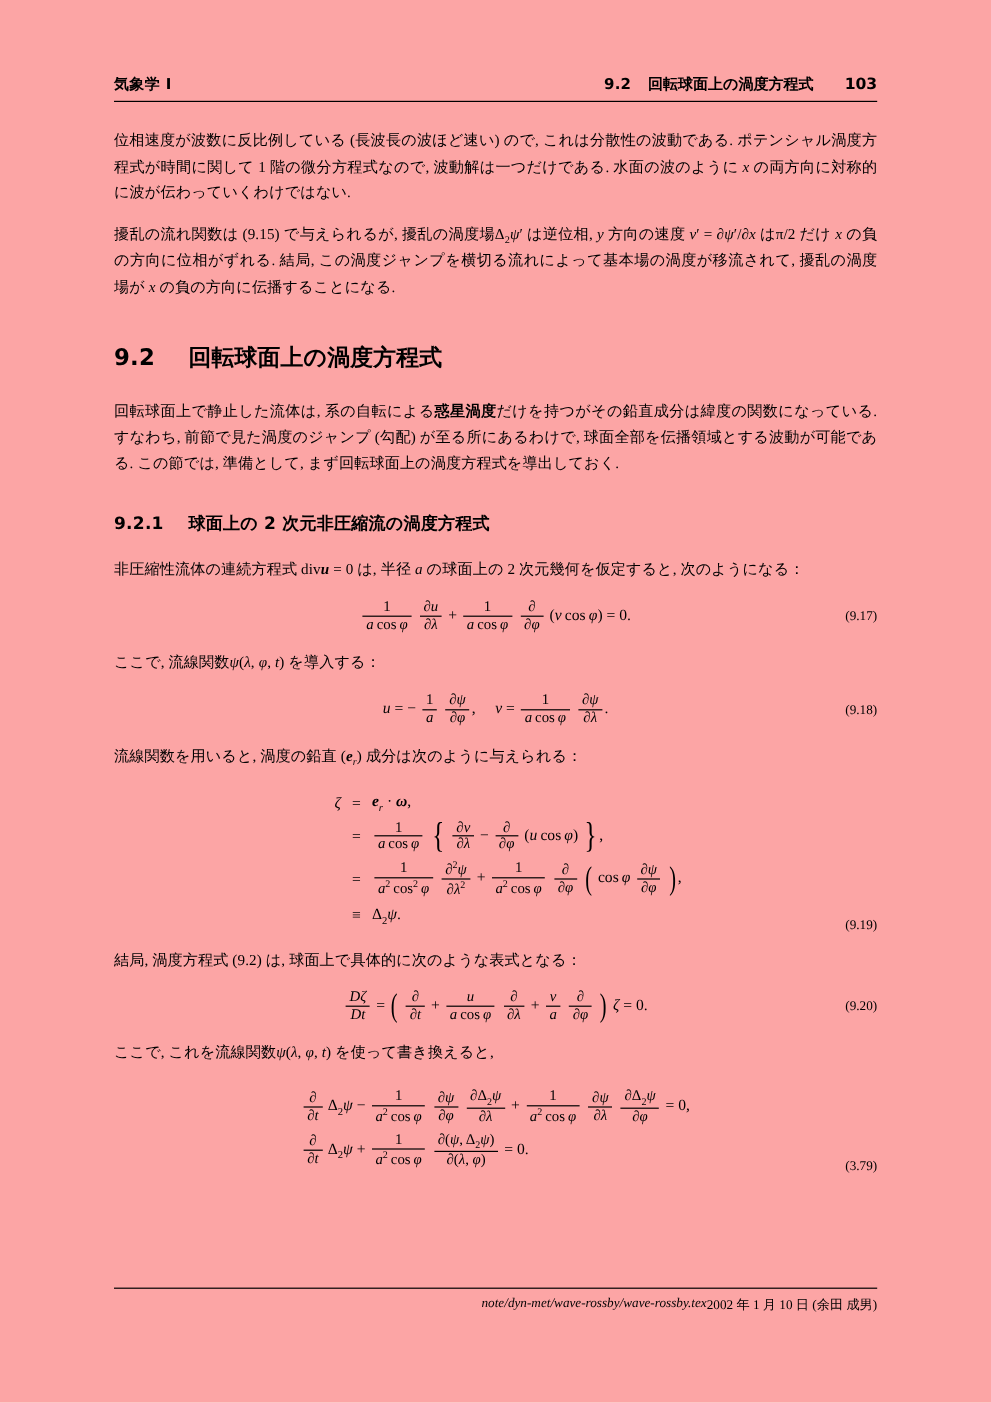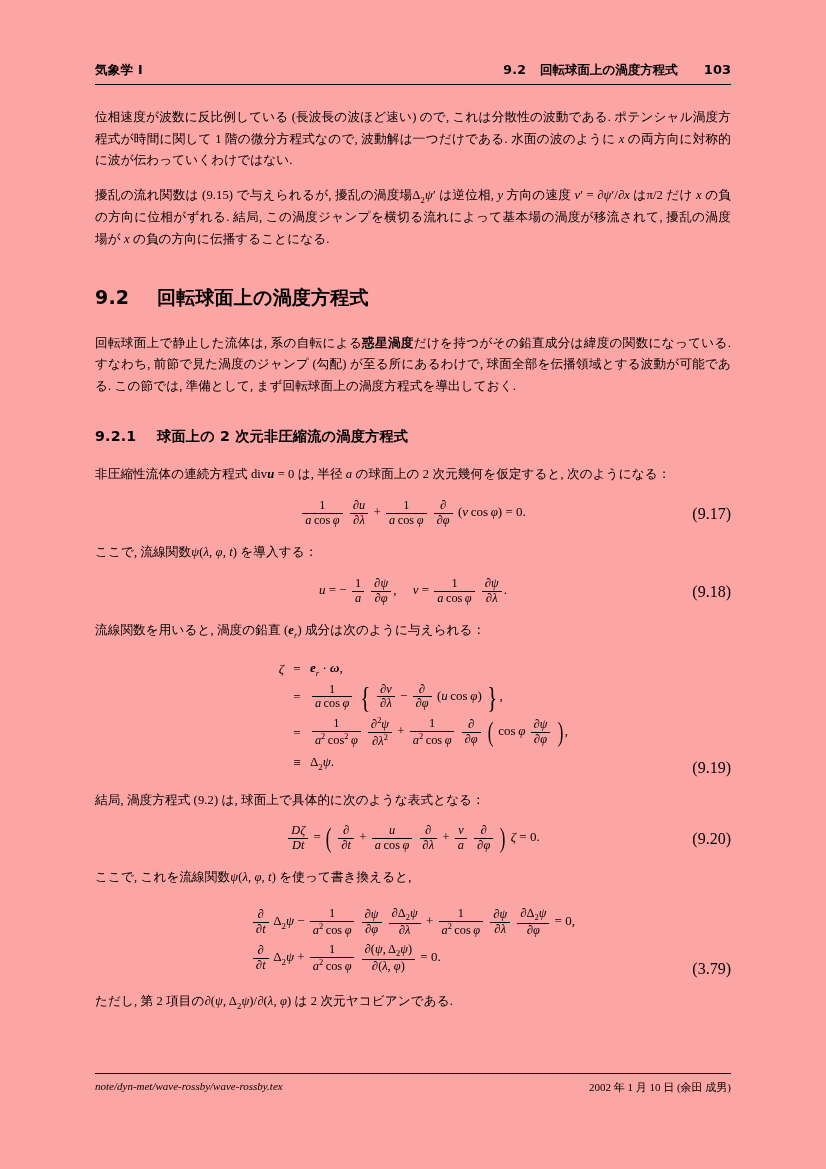--- a/index.html
+++ b/index.html
@@ -81,21 +81,21 @@
   }
   .eqbody {
     text-align: center;
     font-family: "Liberation Serif", serif;
     font-size: 13px;
   }
   .eqno {
     position: absolute;
     right: 0;
     bottom: 0;
-    font-size: 16px;
+    font-size: 11px;
     text-align: center;
   }
   .eqno.mid { top: 50%; transform: translateY(-50%); bottom: auto; }
   
   .m { font-style: italic; font-family: "Liberation Serif", serif; }
   .up { font-style: normal; }
   .frac {
     display: inline-block;
     vertical-align: middle;
     text-align: center;
@@ -130,21 +130,21 @@
   .alignrow .rhs { }
   
   .footer {
     position: absolute;
     left: 95px;
     right: 95px;
     top: 1073px;
     border-top: 1.1px solid #000;
     padding-top: 6px;
     display: flex;
-    justify-content: space-between;
+    justify-content: flex-end;
     font-size: 11px;
     font-family: "Liberation Serif", serif;
   }
   .footer .lf { font-style: italic; }
 </style>
 </head>
 <body>
 
 <div class="page">
 
@@ -314,23 +314,20 @@
               <span class="frac"><span class="num-part">1</span><span class="den-part"><span class="m">a</span><sup>2</sup> <span class="up">cos</span> <span class="m">φ</span></span></span>
               <span class="frac"><span class="num-part">∂(<span class="m">ψ</span>, Δ<sub>2</sub><span class="m">ψ</span>)</span><span class="den-part">∂(<span class="m">λ</span>, <span class="m">φ</span>)</span></span>
               = 0.
             </span>
           </span>
         </span>
       </div>
       <div class="eqno">(3.79)</div>
     </div>
 
-    <p class="body">
-      ただし, 第 2 項目の∂(<span class="m">ψ</span>, Δ<sub>2</sub><span class="m">ψ</span>)/∂(<span class="m">λ</span>, <span class="m">φ</span>) は 2 次元ヤコビアンである.
-    </p>
 
   </div>
 
   <div class="footer">
     <div class="lf">note/dyn-met/wave-rossby/wave-rossby.tex</div>
     <div class="rf">2002 年 1 月 10 日 (余田 成男)</div>
   </div>
 
 </div>
 

